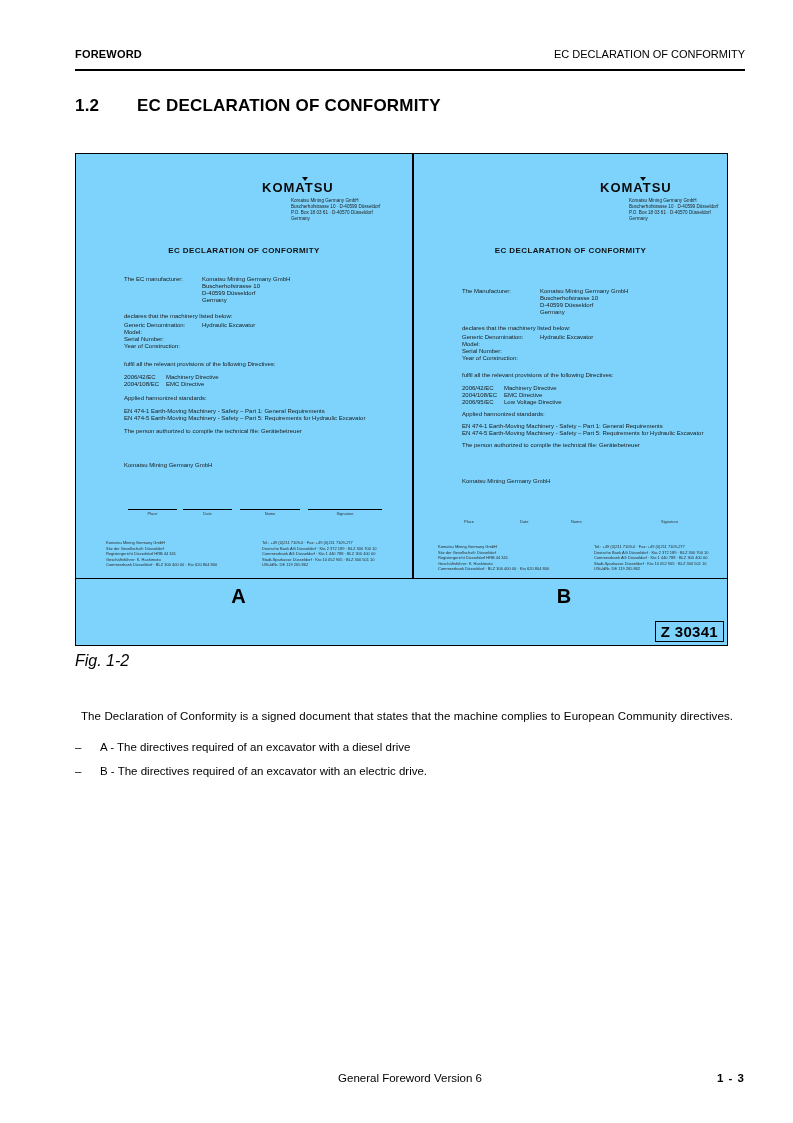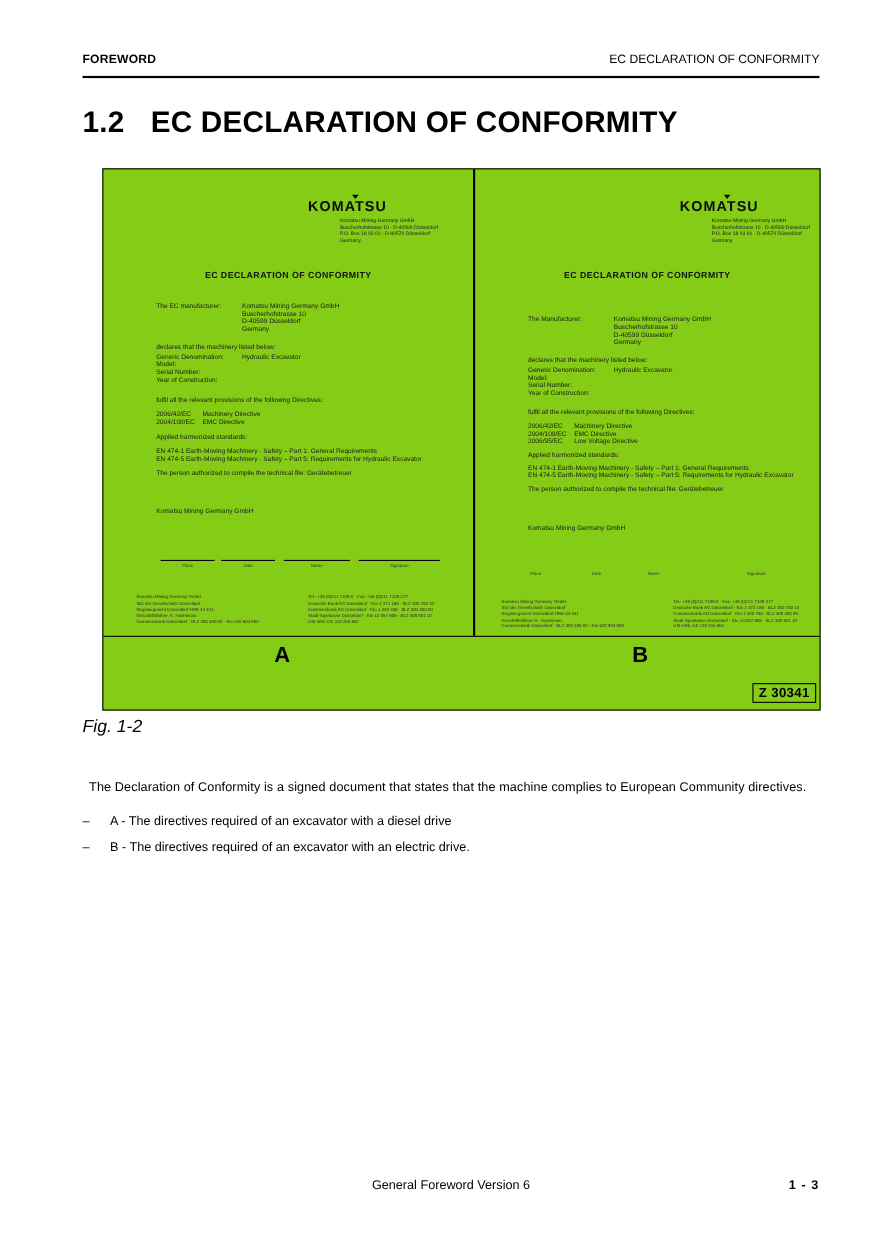--- a/index.html
+++ b/index.html
@@ -5,25 +5,25 @@
   html,body{margin:0;padding:0;background:#e8e8e8;}
   .page{position:relative;width:793px;height:1123px;background:#fff;margin:0 auto;
         font-family:"Liberation Sans",sans-serif;color:#000;overflow:hidden;}
 
   
   .hdr{position:absolute;left:75px;right:48px;top:48px;display:flex;justify-content:space-between;font-size:11px;gap:27px;}
   .hdr .left{font-weight:bold;letter-spacing:.2px;}
   .hdr-rule{position:absolute;left:75px;right:48px;top:69px;border-top:2px solid #000;}
 
   
-  .title-row{position:absolute;left:75px;top:96px;display:flex;font-size:27px;font-weight:bold;letter-spacing:.2px;}
+  .title-row{position:absolute;left:75px;top:96px;display:flex;font-size:17px;font-weight:bold;letter-spacing:.2px;}
   .title-row .sec-num{width:62px;}
 
   
-  .figure{position:absolute;left:93px;top:153px;width:651px;height:491px;border:1px solid #000;background:#84cc16;}
+  .figure{position:absolute;left:75px;top:153px;width:651px;height:491px;border:1px solid #000;background:#7dd3fc;}
   .certs{display:flex;height:424px;border-bottom:1px solid #000;}
   .cert{position:relative;height:100%;}
   .cert-a{width:336px;border-right:2px solid #000;}
   .cert-b{flex:1;}
 
   .logo{position:absolute;top:26px;left:186px;font-size:13px;font-weight:bold;letter-spacing:1px;color:#0a0a0a;}
   .logo .tri{position:absolute;left:56%;top:-3px;width:0;height:0;border-left:3px solid transparent;border-right:3px solid transparent;border-top:4px solid #0a0a0a;}
   .addr{position:absolute;top:44px;left:215px;font-size:4.6px;line-height:6px;color:#222;width:115px;}
   .cert-title{position:absolute;top:92px;left:0;width:100%;text-align:center;font-size:8px;font-weight:bold;letter-spacing:.4px;color:#111;}
 
@@ -50,21 +50,21 @@
   .sign-row-b .s3{width:90px;}
 
   .cert-foot{position:absolute;display:flex;font-size:4px;line-height:5.5px;color:#2b2b2b;}
   .cert-a .cert-foot{top:386px;left:30px;}
   .cert-b .cert-foot{top:390px;left:24px;}
   .fcol1{width:128px;margin-right:28px;}
   .fcol2{width:150px;}
 
   .fig-bottom{position:relative;height:66px;display:flex;}
   .half-label{width:50%;text-align:center;font-size:20px;font-weight:bold;margin-top:6px;letter-spacing:.5px;}
-  .fig-code{position:absolute;right:3px;top:42px;border:1.5px solid #000;font-size:12px;font-weight:bold;padding:1px 5px;letter-spacing:.3px;}
+  .fig-code{position:absolute;right:3px;top:42px;border:1.5px solid #000;font-size:15px;font-weight:bold;padding:1px 5px;letter-spacing:.3px;}
 
   .watermark{position:absolute;left:308px;top:143px;font-size:29.5px;color:#0d0d0d;letter-spacing:.3px;white-space:nowrap;}
 
   
   .fig-cap{position:absolute;left:75px;top:652px;font-size:16px;font-style:italic;}
   .para{position:absolute;left:67px;width:672px;font-size:11.5px;line-height:15px;margin:14px;letter-spacing:.1px;}
   .p1{top:695px;}
   .p2{top:787px;}
   .bullet{position:absolute;left:75px;width:672px;font-size:11.5px;}
   .b1{top:741px;}

